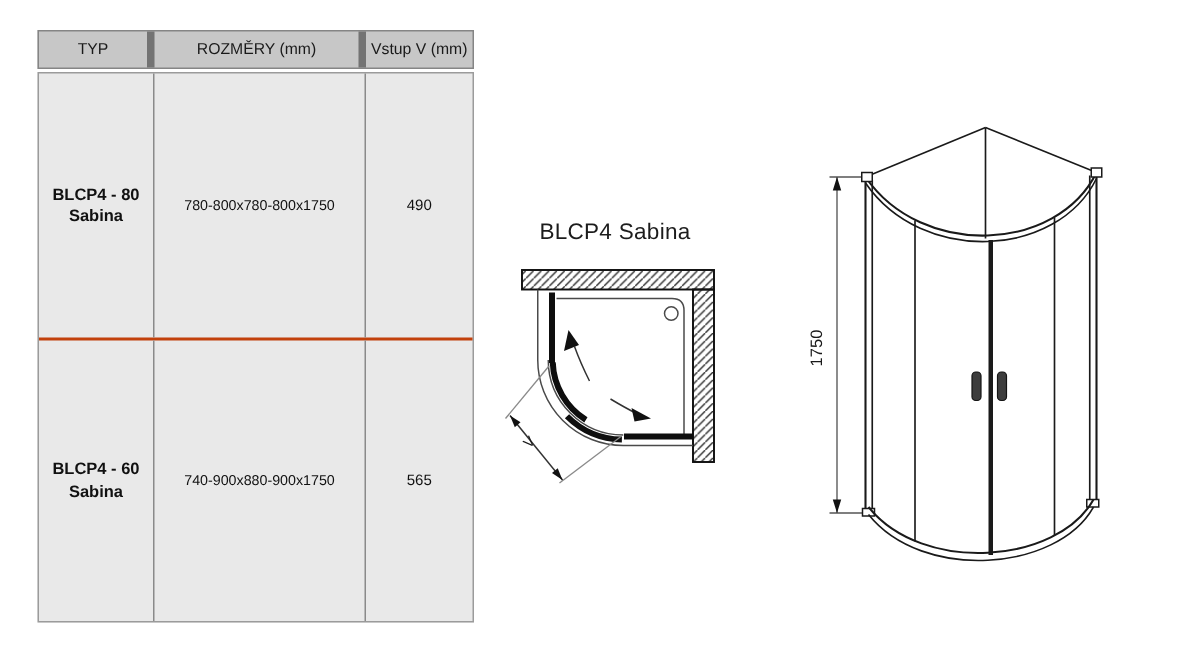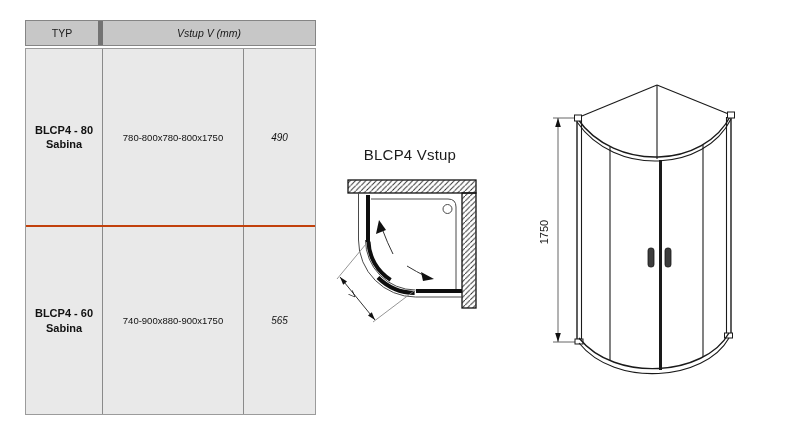--- a/index.html
+++ b/index.html
@@ -8,21 +8,21 @@
   
   .spec-table{position:absolute;left:25px;top:20px;width:291px;}
   .thead{display:flex;height:26px;background:#c7c7c7;border:1px solid #858585;box-sizing:border-box;}
   .tbody{margin-top:2px;border:1px solid #9b9b9b;box-sizing:border-box;background:#e9e9e9;}
   .trow{display:flex;}
   .trow.first{border-bottom:2px solid #c2410c;}
   .cell{display:flex;flex-direction:column;align-items:center;justify-content:center;
         text-align:center;box-sizing:border-box;}
   .c1{width:77px;}
   .c2{width:141px;}
-  .c3{width:73px;flex:1;font-style:italic;}
+  .c3{width:73px;flex:1;}
   .thead .cell{font-size:10.5px;color:#1a1a1a;}
   .thead .c1,.thead .c2{border-right:5px solid #737373;}
   .trow .c1,.trow .c2{border-right:1px solid #8a8a8a;}
   .trow{height:176px;}
   .trow.second{height:187px;}
   .typ{font-weight:bold;font-size:11px;line-height:1.3;}
   .dims{font-size:9.5px;}
   .entry{font-size:10px;}
   
   .plan-title{position:absolute;left:335px;top:146px;width:150px;text-align:center;
@@ -33,20 +33,21 @@
   svg text{font-family:"Liberation Sans",sans-serif;fill:#1a1a1a;}
 </style>
 </head>
 <body>
 
 <div class="stage">
 
   <div class="spec-table">
     <div class="thead">
       <div class="cell c1">TYP</div>
+      <div class="cell c2">ROZMĚRY (mm)</div>
       <div class="cell c3">Vstup V (mm)</div>
     </div>
     <div class="tbody">
       <div class="trow first">
         <div class="cell c1 typ">
           <div>BLCP4 - 80</div>
           <div>Sabina</div>
         </div>
         <div class="cell c2 dims">780-800x780-800x1750</div>
         <div class="cell c3 entry">490</div>
@@ -55,21 +56,21 @@
         <div class="cell c1 typ">
           <div>BLCP4 - 60</div>
           <div>Sabina</div>
         </div>
         <div class="cell c2 dims">740-900x880-900x1750</div>
         <div class="cell c3 entry">565</div>
       </div>
     </div>
   </div>
 
-  <div class="plan-title">BLCP4 Vstup</div>
+  <div class="plan-title">BLCP4 Sabina</div>
 
   <svg class="plan-svg" width="150" height="170" viewBox="0 0 150 170">
     <defs>
       <pattern id="hatch" patternUnits="userSpaceOnUse" width="5.2" height="5.2">
         <path d="M-1,6.2 L6.2,-1" stroke="#2a2a2a" stroke-width="0.9" fill="none"></path>
       </pattern>
     </defs>
 
     <g>
       <rect x="13" y="10" width="128" height="13" fill="url(#hatch)" stroke="#111" stroke-width="1.3"></rect>

